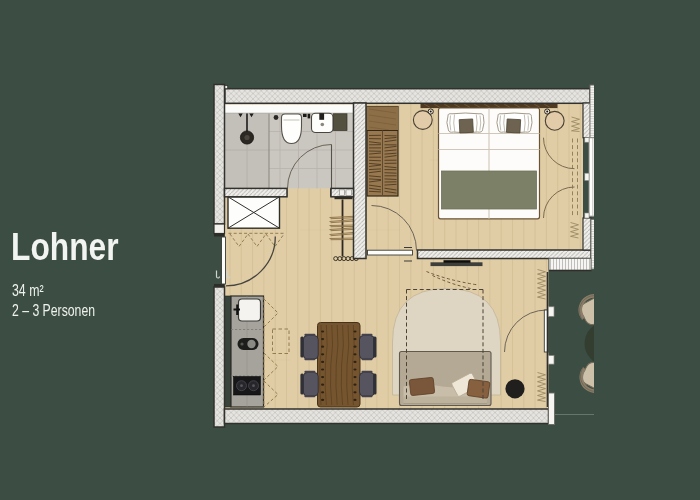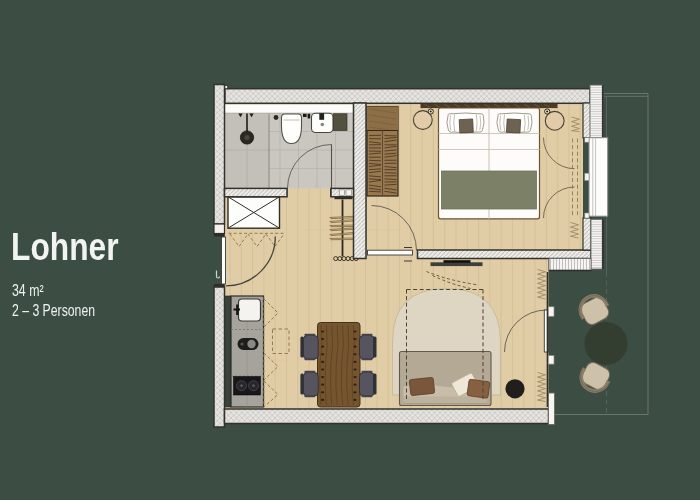--- a/index.html
+++ b/index.html
@@ -1,16 +1,16 @@
 <!DOCTYPE html>
 <html><head>
 <meta charset="utf-8">
 <style>
   html,body{margin:0;padding:0;background:#3c4d44;}
-  #stage{position:relative;width:700px;height:500px;overflow:hidden;}
+  #stage{position:relative;width:594px;height:500px;overflow:hidden;}
 </style>
 </head>
 <body>
 <div id="stage">
 <svg width="700" height="500" viewBox="0 0 700 500">
 
 <rect x="0" y="0" width="700" height="500" fill="#3c4d44"></rect>
 
 <g stroke="#66766a" stroke-width="1" fill="none">
         <path d="M604,93.5 H648"></path>

